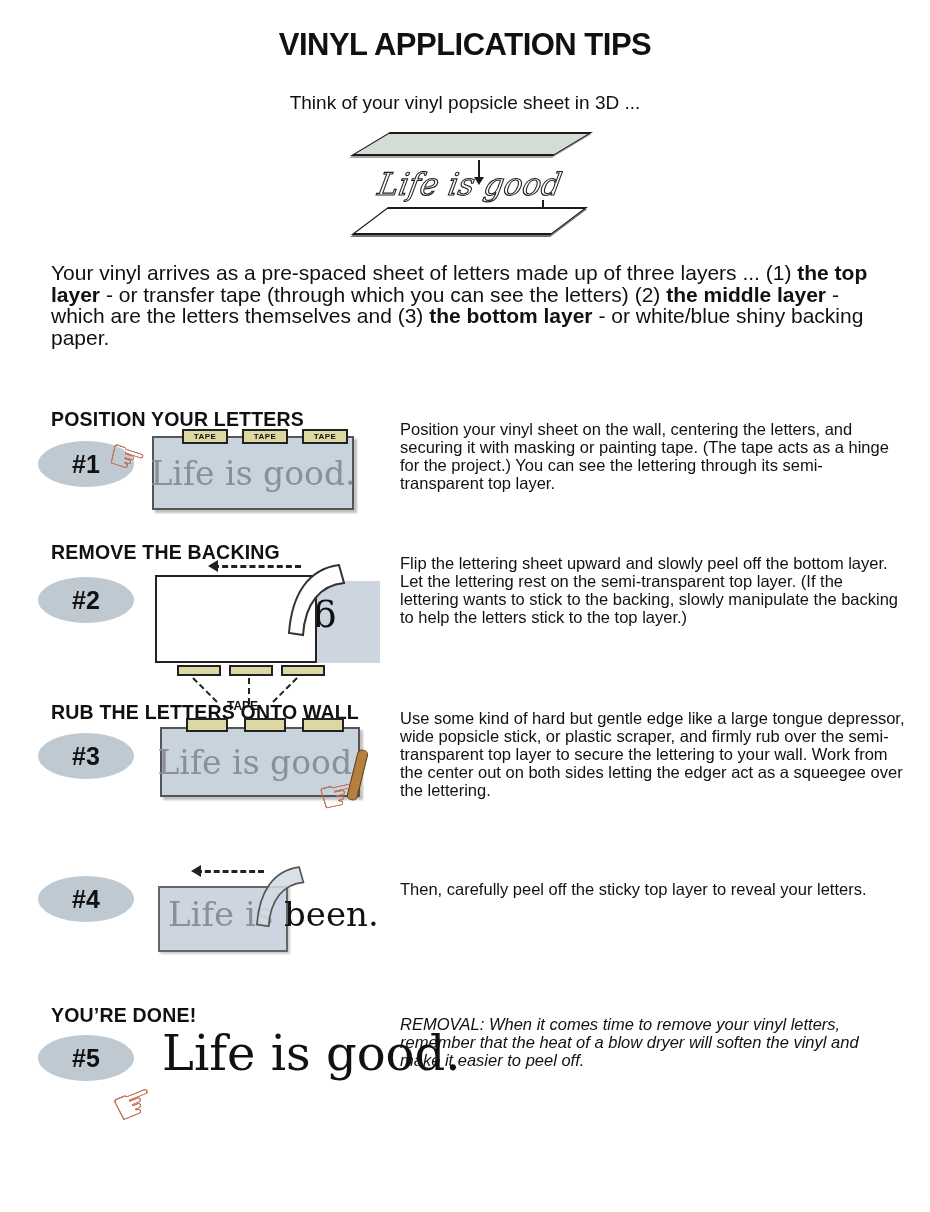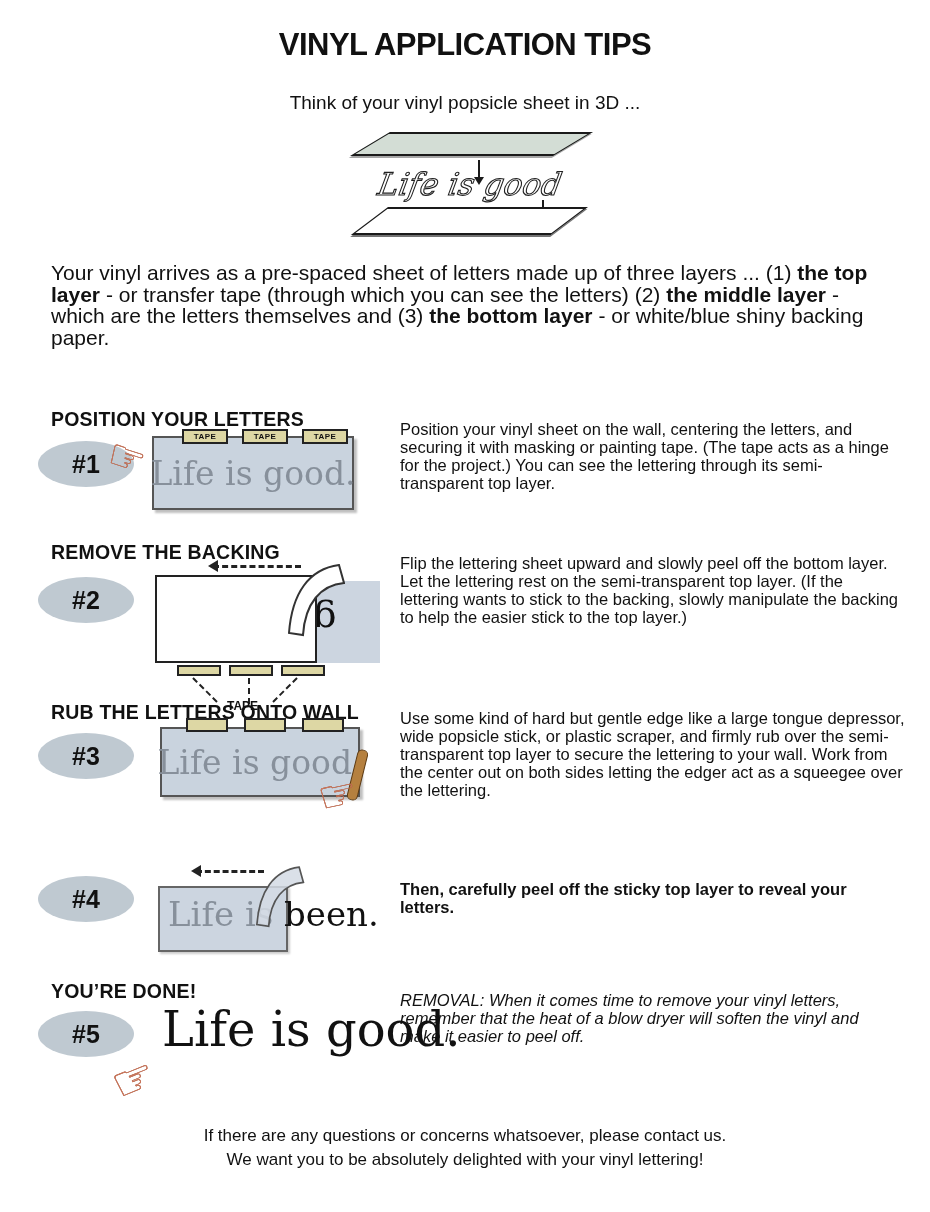--- a/index.html
+++ b/index.html
@@ -161,21 +161,21 @@
       <div class="dash-arrow" style="left:58px; top:2px; width:88px;"></div>
       <div class="tape-tab" style="left:22px; top:102px; width:44px; height:11px;"></div>
       <div class="tape-tab" style="left:74px; top:102px; width:44px; height:11px;"></div>
       <div class="tape-tab" style="left:126px; top:102px; width:44px; height:11px;"></div>
       <div class="dash-line" style="left:62px; top:138px; width:34px; transform:rotate(-135deg);"></div>
       <div class="dash-line" style="left:94px; top:140px; width:26px; transform:rotate(-90deg);"></div>
       <div class="dash-line" style="left:118px; top:138px; width:34px; transform:rotate(-45deg);"></div>
       <div class="tape-word" style="left:72px; top:136px;">TAPE</div>
     </div>
 
-    <div class="step-text" style="top:19px; width:505px;">Flip the lettering sheet upward and slowly peel off the bottom layer.  Let the lettering rest on the semi-transparent top layer.  (If the lettering wants to stick to the backing, slowly manipulate the backing to help the easier stick to the top layer.)</div>
+    <div class="step-text" style="top:19px; width:505px;">Flip the lettering sheet upward and slowly peel off the bottom layer.  Let the lettering rest on the semi-transparent top layer.  (If the lettering wants to stick to the backing, slowly manipulate the backing to help the letters stick to the top layer.)</div>
   </div>
 
   <div class="abs step" style="top:697px; height:150px;">
     <div class="step-heading" style="top:4px;">RUB THE LETTERS ONTO WALL</div>
     <div class="badge" style="left:38px; top:36px;">#3</div>
     <div class="sheet" style="left:160px; top:30px; width:200px; height:70px;">
       <span class="lettering">Life is good.</span>
       <div class="tape-tab" style="left:24px; top:-11px; width:42px; height:14px;"></div>
       <div class="tape-tab" style="left:82px; top:-11px; width:42px; height:14px;"></div>
       <div class="tape-tab" style="left:140px; top:-11px; width:42px; height:14px;"></div>
@@ -192,29 +192,25 @@
       <div class="abs" style="left:0px; top:18px; width:130px; height:66px; background:#ccd5e0; border:2px solid #666; box-shadow:2px 2px 2px rgba(0,0,0,0.2);"></div>
       <div class="abs" style="left:10px; top:26px; white-space:nowrap; font-family:'DejaVu Serif', serif; font-size:34px;">
         <span style="color:#87909b;">Life is </span><span style="color:#111;">been.</span>
       </div>
       <svg class="curl" style="left:92px; top:-6px;" width="56" height="66" viewBox="0 0 62 78">
         <path d="M6 74 C 9 34, 26 10, 56 6 L 61 24 C 38 26, 22 44, 20 76 Z" fill="rgba(212,219,228,0.85)" stroke="#555" stroke-width="2"></path>
       </svg>
       <div class="dash-arrow" style="left:38px; top:2px; width:68px;"></div>
     </div>
 
-    <div class="step-text" style="top:38px; width:495px;font-weight:bold;">Then, carefully peel off the sticky top layer to reveal your letters.</div>
-  </div>
-
-  <div class="abs step" style="top:975px; height:140px;">
+    <div class="step-text" style="top:38px; width:495px;">Then, carefully peel off the sticky top layer to reveal your letters.</div>
+  </div>
+
+  <div class="abs step" style="top:999px; height:140px;">
     <div class="step-heading" style="top:5px;">YOU’RE DONE!</div>
     <div class="badge" style="left:38px; top:36px;">#5</div>
     <div class="abs" style="left:162px; top:26px; font-family:'DejaVu Serif', serif; font-size:48px; color:#111; white-space:nowrap;">Life is good.</div>
     <div class="hand" style="left:112px; top:76px; font-size:48px; transform:rotate(-22deg);">☞</div>
     <div class="step-text italic" style="top:16px; width:480px;">REMOVAL:  When it comes time to remove your vinyl letters, remember that the heat of a blow dryer will soften the vinyl and make it easier to peel off.</div>
   </div>
 
-  <div class="abs footer">
-    <div>If there are any questions or concerns whatsoever, please contact us.</div>
-    <div>We want you to be absolutely delighted with your vinyl lettering!</div>
-  </div>
 
 </div>
 
 </body></html>

